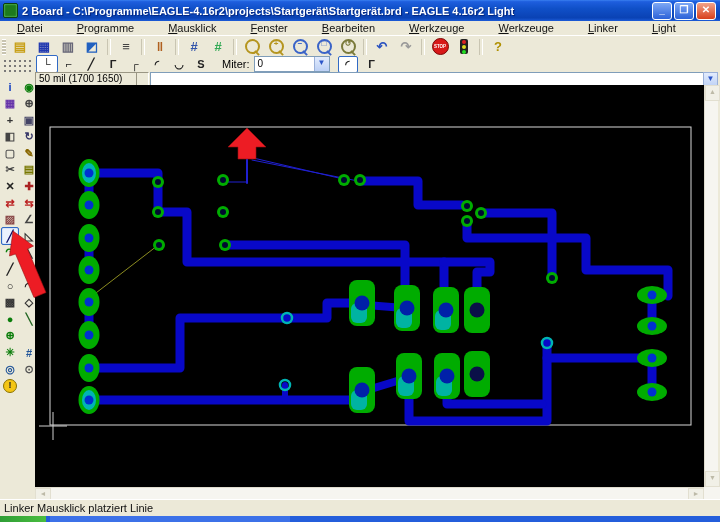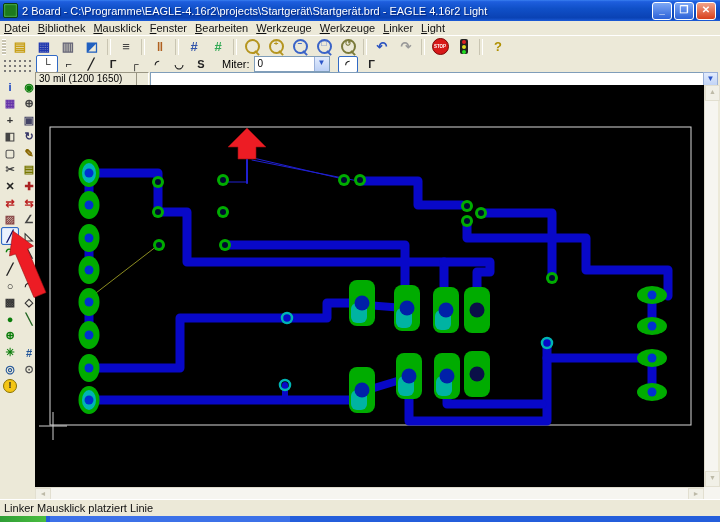--- a/index.html
+++ b/index.html
@@ -4,31 +4,31 @@
 <style>
   html,body{margin:0;padding:0;background:#555;}
   #app{position:relative;width:720px;height:522px;font-family:"Liberation Sans",sans-serif;
        background:#ece9d8;overflow:hidden;user-select:none;}
   
   .titlebar{position:absolute;left:0;top:0;width:720px;height:21px;
     background:linear-gradient(180deg,#3a80f0 0%,#1e5ede 8%,#1050c8 40%,#0a42b4 85%,#1b5bd8 100%);
     display:flex;align-items:center;color:#fff;}
   .appicon{width:13px;height:13px;margin:0 4px 0 3px;background:#1d7a1d;border:1px solid #0c3f0c;
     border-radius:2px;box-shadow:inset 0 0 2px #9f9;}
-  .title-text{font-size:11px;font-weight:normal;text-shadow:1px 1px 1px #00227a;white-space:nowrap;
+  .title-text{font-size:11px;font-weight:bold;text-shadow:1px 1px 1px #00227a;white-space:nowrap;
     overflow:hidden;flex:1;}
   .winbtns{display:flex;gap:2px;margin-right:4px;}
   .wbtn{width:18px;height:16px;border-radius:3px;border:1px solid #fff;
     background:linear-gradient(180deg,#7da8f5,#2c62d8);color:#fff;font-size:10px;line-height:14px;
     text-align:center;font-weight:bold;}
   .wbtn.close{background:linear-gradient(180deg,#f2a38a,#d8401c);}
   
   .menubar{position:absolute;left:0;top:21px;width:720px;height:14px;background:#ece9d8;
     display:flex;align-items:center;font-size:11px;color:#111;}
-  .menu-item{padding:0 4px;height:14px;line-height:14px;}
+  .menu-item{padding:0 17px;height:14px;line-height:14px;}
   .menu-item::first-letter{text-decoration:underline;}
   
   .toolbar1{position:absolute;left:0;top:35px;width:720px;height:21px;background:#ece9d8;
     display:flex;align-items:center;border-top:1px solid #fff;}
   .tsep{width:2px;height:16px;border-left:1px solid #c9c5b2;border-right:1px solid #fff;margin:0 3px;}
   .tbtn{width:22px;height:19px;display:flex;align-items:center;justify-content:center;
     font-size:13px;background:transparent;border:1px solid transparent;}
   .grip{width:4px;height:16px;margin:0 2px;background:repeating-linear-gradient(180deg,#fff 0 1px,#c8c4b0 1px 3px);}
   .mag{position:relative;width:11px;height:11px;border:2px solid currentColor;border-radius:50%;}
   .mag::after{content:"";position:absolute;width:2px;height:6px;background:currentColor;
@@ -106,21 +106,21 @@
     <div class="title-text">2 Board - C:\Programme\EAGLE-4.16r2\projects\Startgerät\Startgerät.brd - EAGLE 4.16r2 Light</div>
     <div class="winbtns">
       <div class="wbtn">_</div>
       <div class="wbtn">❐</div>
       <div class="wbtn close">✕</div>
     </div>
   </div>
 
   <div class="menubar" id="menubar">
       <div class="menu-item">Datei</div>
-      <div class="menu-item">Bibliothek</div>
+      <div class="menu-item">Programme</div>
       <div class="menu-item">Mausklick</div>
       <div class="menu-item">Fenster</div>
       <div class="menu-item">Bearbeiten</div>
       <div class="menu-item">Werkzeuge</div>
       <div class="menu-item">Werkzeuge</div>
       <div class="menu-item">Linker</div>
       <div class="menu-item">Light</div>
     </div>
 
   <div class="toolbar1" id="toolbar1">
@@ -195,21 +195,21 @@
       <span class="val">0</span>
       <span class="arrow">▼</span>
     </span>
     <span style="width:8px;"></span>
     <span id="corners" style="display:flex;gap:4px;">
         <div class="cornerbtn sel">◜</div>
         <div class="cornerbtn">Γ</div>
       </span>
   </div>
 
-  <div class="coordbox">30 mil (1200 1650)</div>
+  <div class="coordbox">50 mil (1700 1650)</div>
   <div class="divbox"></div>
   <input class="cmdline" value="" style="">
   <div class="cmdarrow">▼</div>
 
   <div class="palette">
     <div class="gridbtn"></div>
     <div class="prows" id="prows">
         <div class="prow">
           <div class="pbtn" style="color: rgb(16, 60, 192);">i</div>
           <div class="pbtn" style="color: rgb(11, 125, 11);">◉</div>

